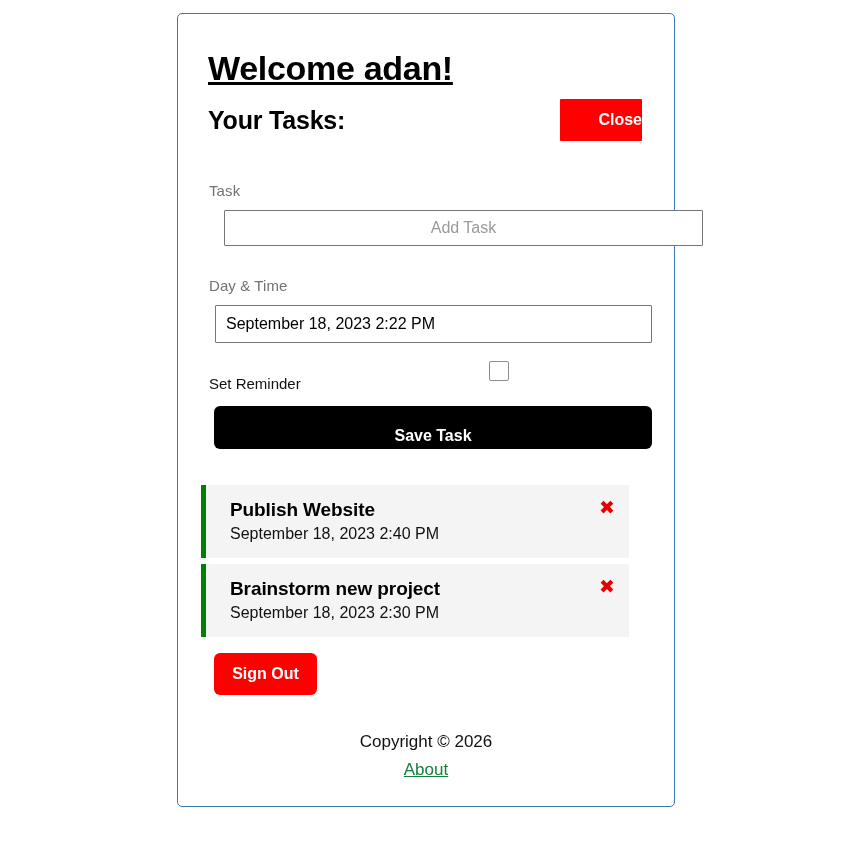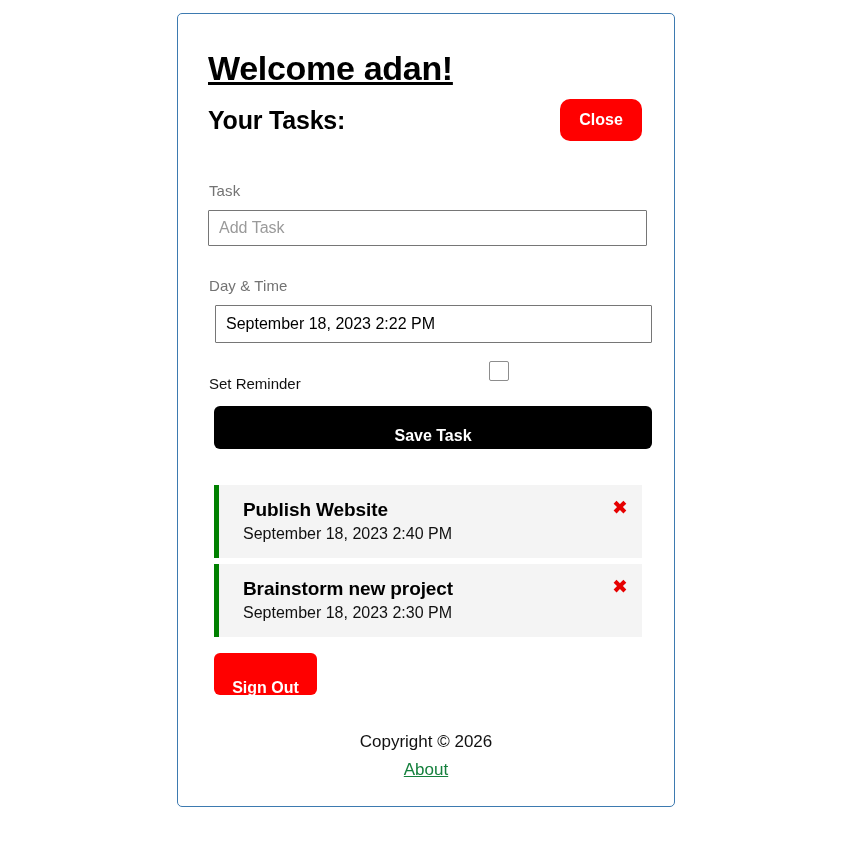--- a/index.html
+++ b/index.html
@@ -60,26 +60,26 @@
   }
   .close-button {
     position: absolute;
     left: 382px;
     top: 85px;
     width: 82px;
     height: 42px;
     background: #ff0000;
     color: #ffffff;
     border: none;
-    border-radius: 10px;
+    border-radius: 1px;
     font-family: "Liberation Sans", sans-serif;
     font-size: 16px;
     font-weight: bold;
     line-height: 42px;
-    text-align: center;
+    text-align: right;
     padding: 0;
     cursor: pointer;
   }
 
   
   .field-label {
     position: absolute;
     left: 31px;
     font-size: 15px;
     color: #737373;
@@ -95,23 +95,24 @@
     background: #ffffff;
     border: 1px solid #767676;
     border-radius: 1px;
     font-family: "Liberation Sans", sans-serif;
     font-size: 16px;
     color: #000000;
     padding: 0 10px;
     outline: none;
   }
   .input-task {
-    left: 30px;
+    left: 46px;
     top: 196px;
-    width: 439px;
+    width: 479px;
+    text-align: center;
   }
   .input-task::placeholder {
     color: #9a9a9a;
     opacity: 1;
   }
   .input-daytime {
     left: 37px;
     top: 291px;
     width: 437px;
     height: 38px;
@@ -166,21 +167,21 @@
     font-weight: bold;
     text-align: center;
     line-height: 43px;
     padding: 8px;
     cursor: pointer;
   }
 
   
   .task-list {
     position: absolute;
-    left: 36px;
+    left: 23px;
     top: 471px;
     width: 428px;
   }
   .task-card {
     position: relative;
     box-sizing: border-box;
     background: #f4f4f4;
     border-left: 5px solid #008000;
     padding: 14px 16px 14px 24px;
     margin-bottom: 6px;
@@ -223,21 +224,21 @@
     height: 42px;
     background: #ff0000;
     color: #ffffff;
     border: none;
     border-radius: 6px;
     font-family: "Liberation Sans", sans-serif;
     font-size: 16px;
     font-weight: bold;
     line-height: 42px;
     text-align: center;
-    padding: 14px;
+    padding: 0;
     cursor: pointer;
   }
 
   
   .footer {
     position: absolute;
     left: 0;
     top: 717px;
     width: 100%;
     text-align: center;

